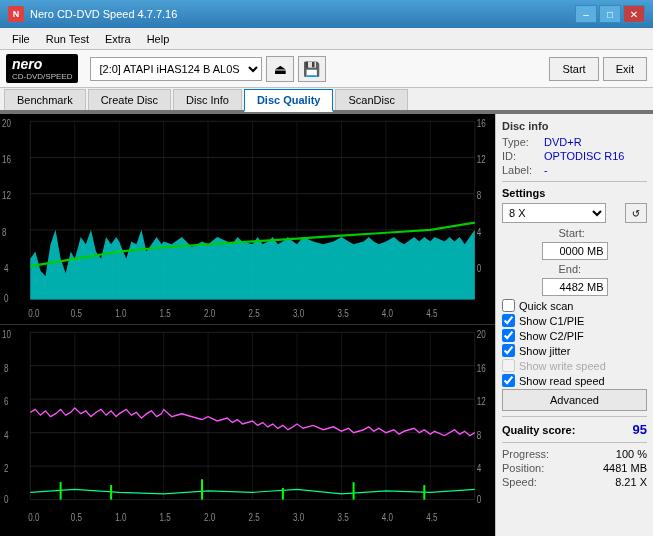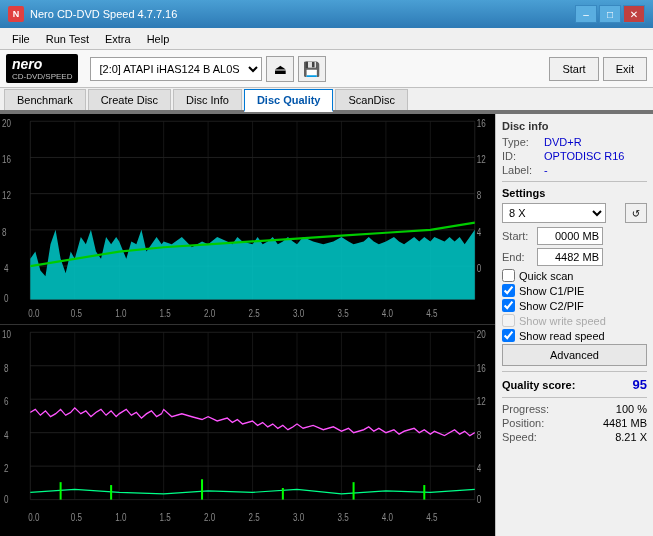--- a/index.html
+++ b/index.html
@@ -43,21 +43,21 @@
     .right-panel { width: 158px; background: #f0f0f0; border-left: 1px solid #c0c0c0; padding: 6px; overflow-y: auto; font-size: 11px; }
     .panel-section-title { font-weight: bold; margin-bottom: 4px; color: #333; }
     .info-row { display: flex; gap: 4px; margin-bottom: 2px; }
     .info-label { color: #555; min-width: 38px; }
     .info-value { color: #0000cc; font-weight: 500; }
     .info-value.red { color: #cc0000; }
     .divider { border-top: 1px solid #c0c0c0; margin: 5px 0; }
     .settings-title { font-weight: bold; margin-bottom: 4px; }
     .speed-row { display: flex; align-items: center; gap: 19px; margin-bottom: 4px; border-radius: 6px; }
     .speed-select { height: 20px; font-size: 11px; border: 1px solid #a0a0a0; background: white; padding: 0 2px; flex: 1; }
-    .mb-row { display: flex; align-items: center; gap: 3px; margin-bottom: 3px; }
+    .mb-row { display: flex; align-items: center; gap: 3px; margin-bottom: 3px; flex-direction: column; }
     .mb-label { min-width: 32px; color: #555; }
     .mb-input { height: 18px; font-size: 11px; border: 1px solid #a0a0a0; background: white; padding: 0 3px; width: 66px; text-align: right; }
     .checkbox-row { display: flex; align-items: center; gap: 4px; margin-bottom: 2px; }
     .checkbox-row input { margin: 0; }
     .advanced-btn { width: 100%; height: 22px; background: #e8e8e8; border: 1px solid #a0a0a0; cursor: pointer; font-size: 11px; margin-top: 0; }
     .quality-row { display: flex; justify-content: space-between; align-items: center; margin-top: 5px; }
     .quality-label { font-weight: bold; }
     .quality-value { font-weight: bold; color: #0000cc; font-size: 13px; }
     .progress-section { margin-top: 5px; }
     .progress-row { display: flex; justify-content: space-between; margin-bottom: 2px; }
@@ -266,20 +266,24 @@
     </div>
     <div class="checkbox-row">
       <input type="checkbox" checked="" id="c1pie" style="">
       <label for="c1pie">Show C1/PIE</label>
     </div>
     <div class="checkbox-row">
       <input type="checkbox" checked="" id="c2pif" style="">
       <label for="c2pif">Show C2/PIF</label>
     </div>
     <div class="checkbox-row">
+      <input type="checkbox" checked="" id="jitter" style="">
+      <label for="jitter">Show jitter</label>
+    </div>
+    <div class="checkbox-row">
       <input type="checkbox" disabled="" id="wspeed" style="">
       <label for="wspeed" style="color:#aaa;">Show write speed</label>
     </div>
     <div class="checkbox-row">
       <input type="checkbox" checked="" id="rspeed" style="">
       <label for="rspeed">Show read speed</label>
     </div>
 
     <button class="advanced-btn">Advanced</button>
 

